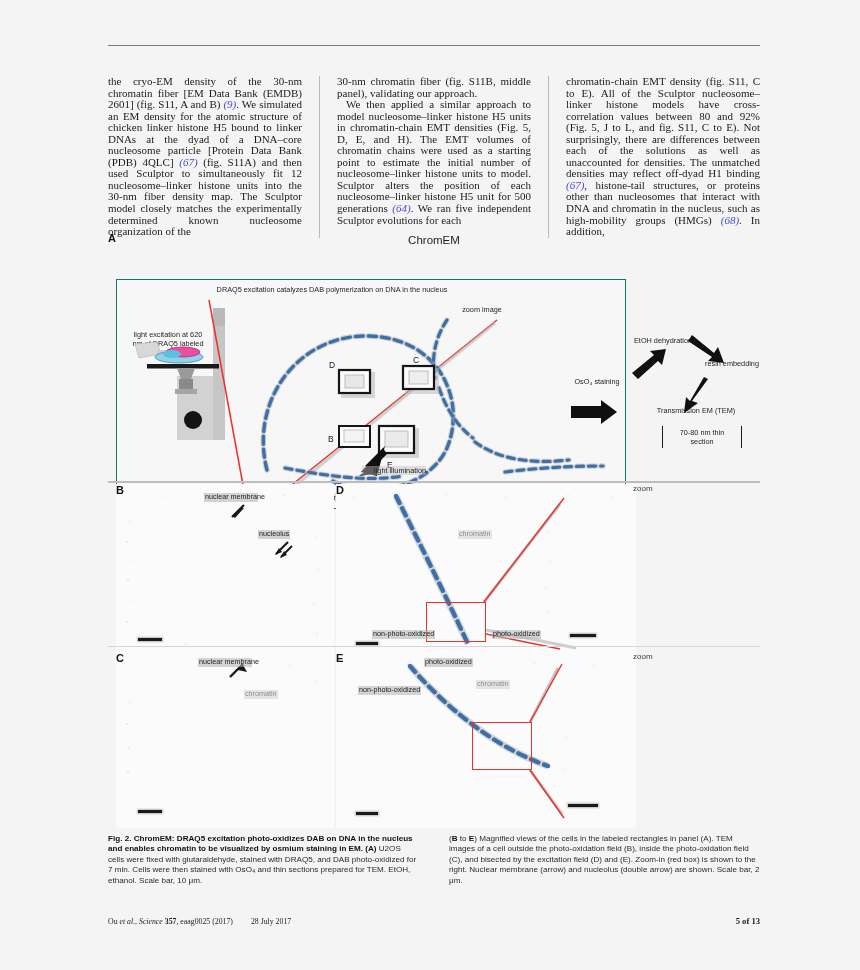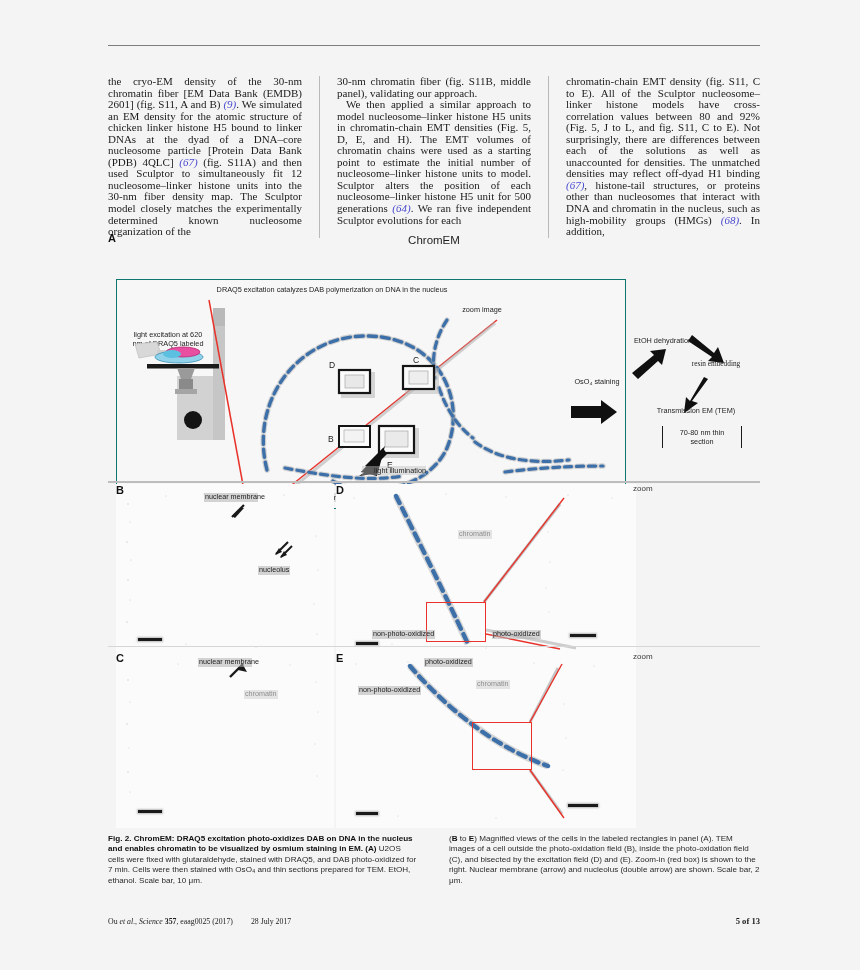--- a/index.html
+++ b/index.html
@@ -164,21 +164,21 @@
   }
   .wf {
     position: absolute;
     font-family: "Liberation Sans", sans-serif;
     font-size: 7.3px;
     line-height: 9px;
     color: #1d1d1d;
     text-align: center;
   }
   .wf-etoh { left: 4px; top: 85px; width: 58px; }
-  .wf-resin { left: 58px; top: 108px; width: 56px; font-family: Liberation Serif, serif; }
+  .wf-resin { left: 74px; top: 108px; width: 56px; }
   .wf-tem { left: 20px; top: 155px; width: 92px; }
   .wf-thin { left: 32px; top: 175px; width: 68px;
              border-left: 1.4px solid #1a1a1a; border-right: 1.4px solid #1a1a1a;
              padding: 2px 5px; }
 
   .sep-rule {
     position: absolute;
     left: 0;
     width: 652px;
     height: 1.5px;
@@ -447,21 +447,21 @@
         <line x1="116" y1="33" x2="128" y2="21" stroke="#1a1a1a" stroke-width="2.2"></line>
 
         <g>
           <line x1="172" y1="58" x2="160" y2="70" stroke="#1a1a1a" stroke-width="2.2"></line>
           <path d="M159 71 L166 68 L163 64 Z" fill="#1a1a1a"></path>
           <line x1="176" y1="62" x2="165" y2="73" stroke="#1a1a1a" stroke-width="2"></line>
           <path d="M164 74 L171 71 L168 67 Z" fill="#1a1a1a"></path>
         </g>
       </svg>
       <div class="mlabel" style="left:88px; top:9px; width:52px;">nuclear membrane</div>
-      <div class="mlabel" style="left:142px; top:46px;margin-top:36px;">nucleolus</div>
+      <div class="mlabel" style="left:142px; top:46px;">nucleolus</div>
       <div class="scalebar" style="left:22px; top:154px; width:24px;"></div>
     </div>
     <div class="panel-letter" style="left:8px; top:252px;">B</div>
 
     <div class="mpanel" style="left:228px; top:252px; width:300px; height:172px;">
       <svg width="300" height="172" style="position:absolute;left:0;top:0;">
         <rect width="300" height="172" fill="#fbfbfb"></rect>
         <g fill="#cdcdcd">
           <circle cx="18" cy="14" r="0.6"></circle>
             <circle cx="60" cy="12" r="0.6"></circle>

